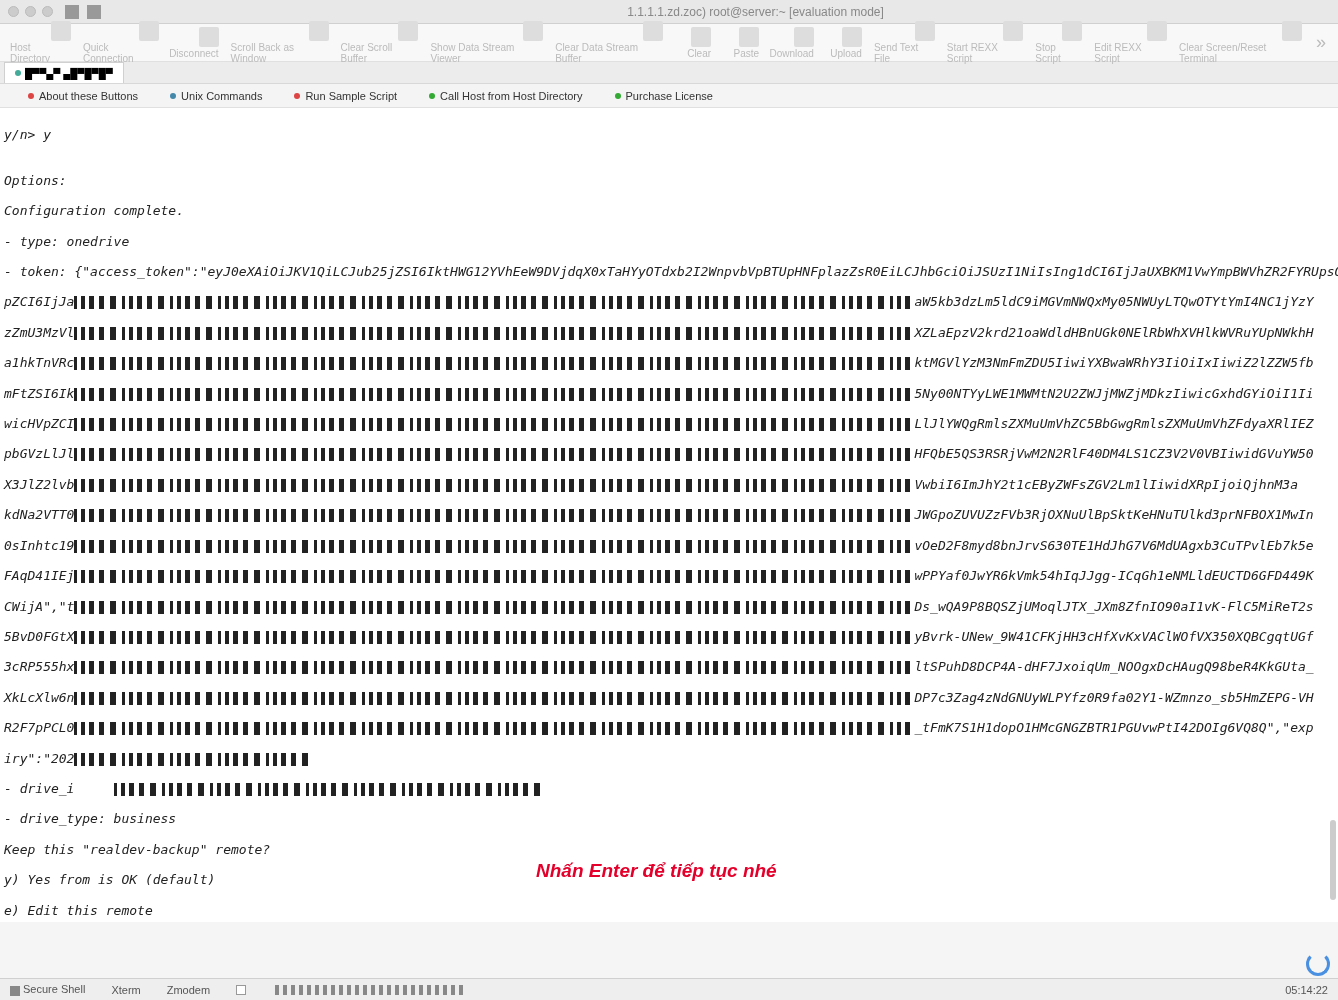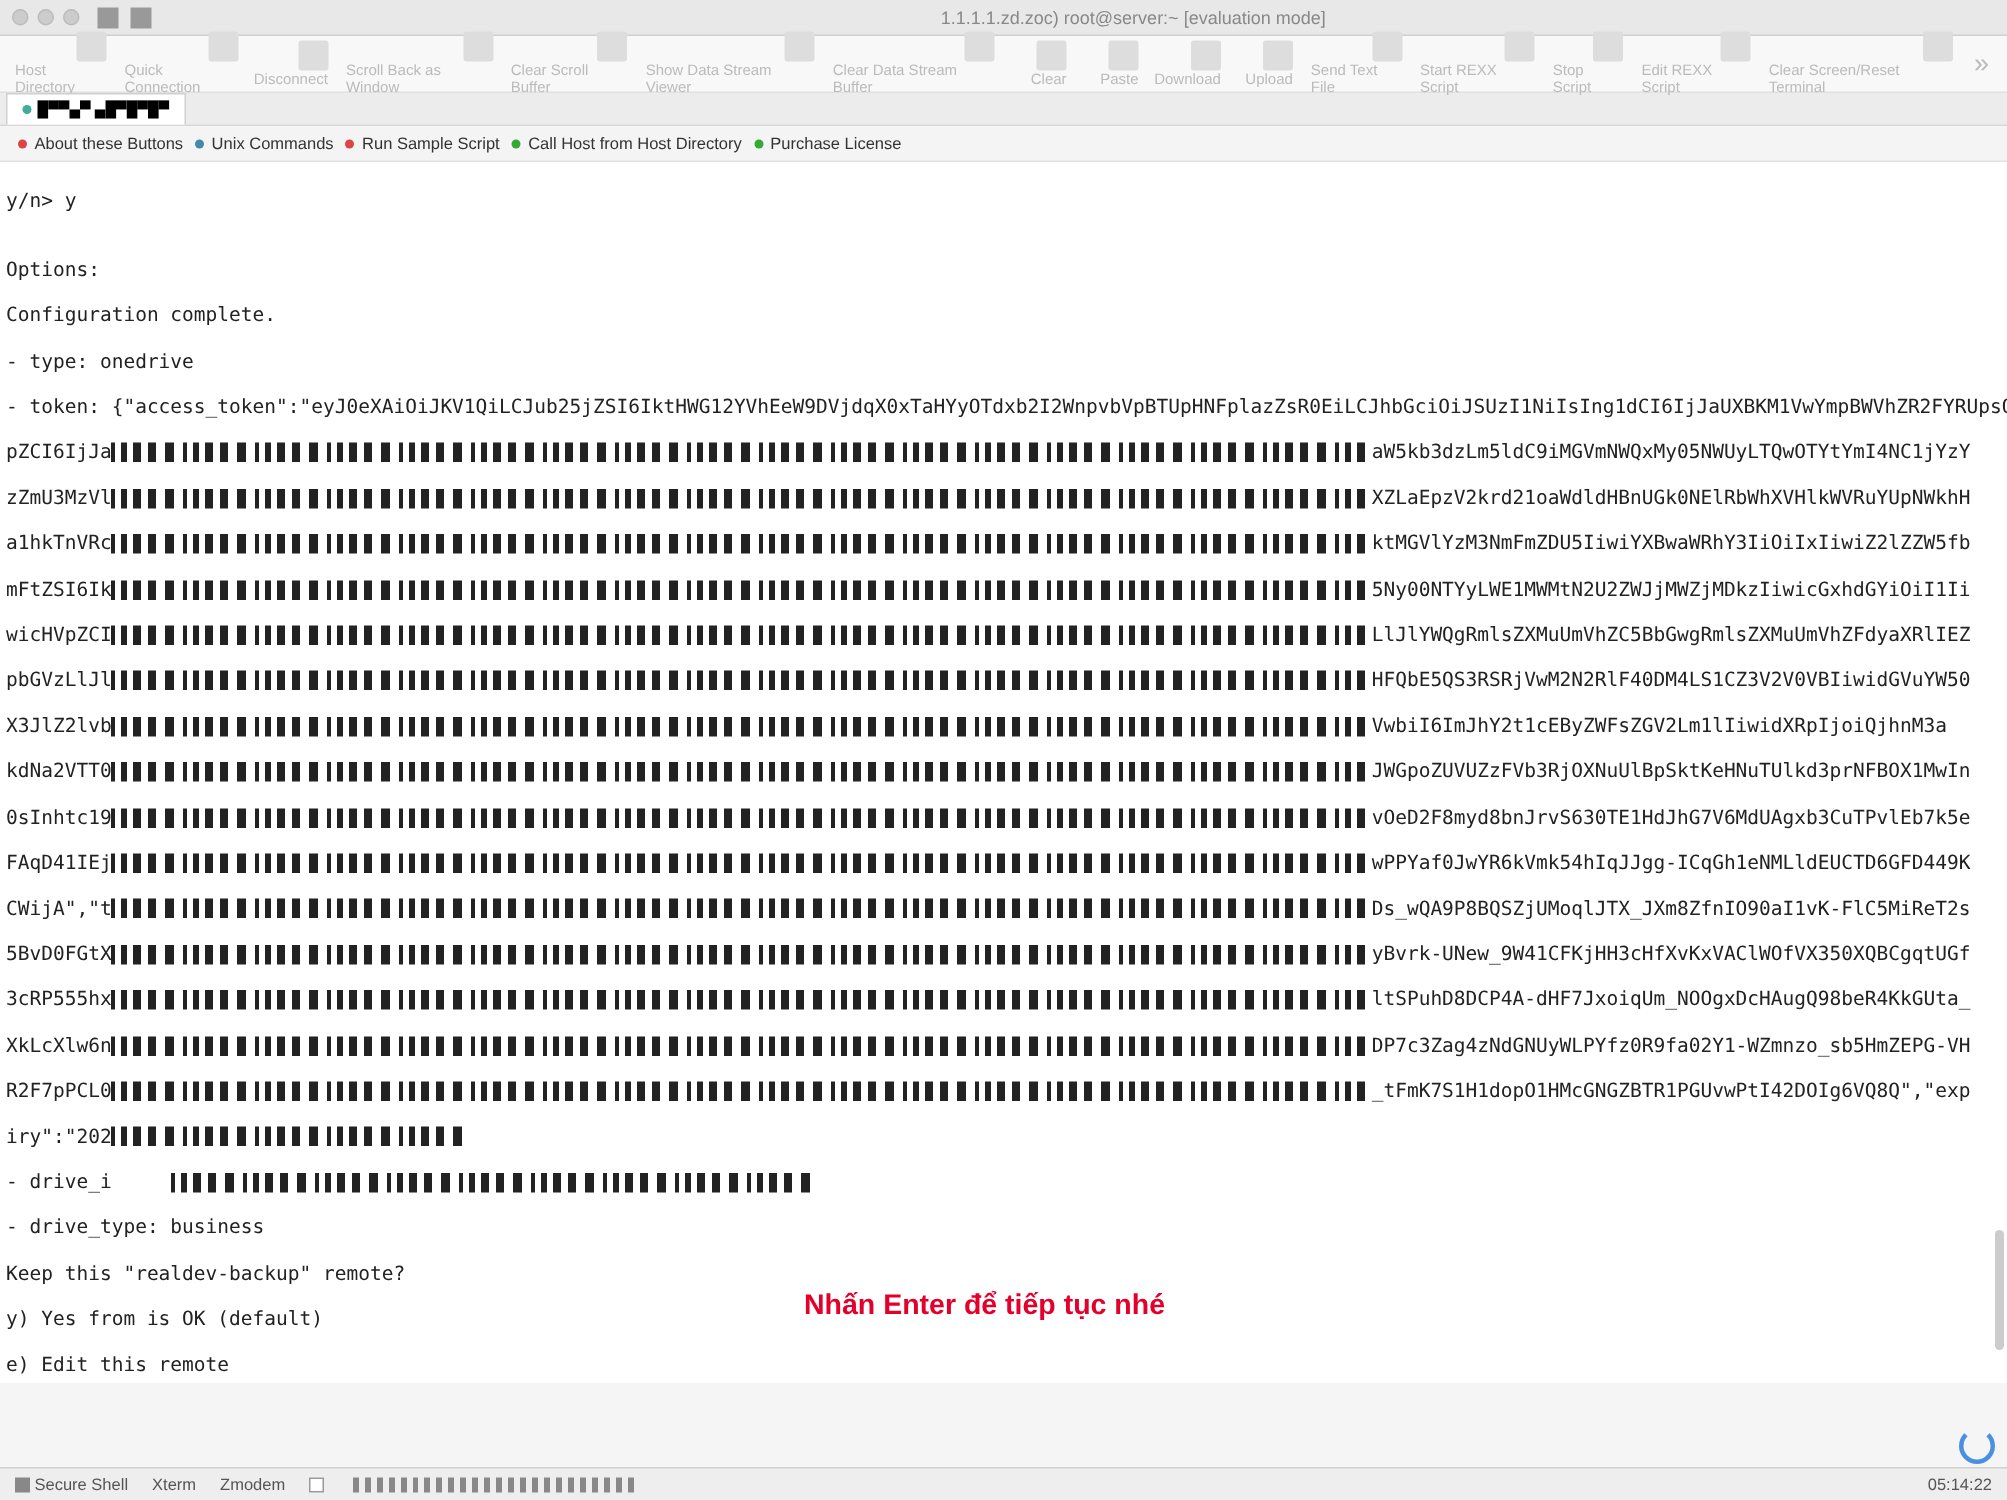--- a/index.html
+++ b/index.html
@@ -14,30 +14,30 @@
 
 .toolbar { height:38px; background:#f8f8f8; border-bottom:1px solid #e0e0e0; display:flex; align-items:center; padding:0 4px; }
 .tb-item { display:flex; flex-direction:column; align-items:flex-end; padding:2px 6px; font-size:10px; color:#bbb; min-width:48px; cursor:pointer; }
 .tb-item .ico { width:20px; height:20px; background:#ddd; border-radius:2px; margin-bottom:1px; }
 .tb-more { margin-left:auto; font-size:18px; color:#bbb; padding:0 8px; cursor:pointer; }
 
 .tabbar { height:22px; background:#ececec; border-bottom:1px solid #d8d8d8; display:flex; padding-left:4px; }
 .tab { background:#fff; border:1px solid #d0d0d0; border-bottom:none; padding:2px 10px; font-size:10px; display:flex; align-items:center; gap:4px; }
 .tab .dot { width:6px; height:6px; background:#4a9; border-radius:50%; }
 
-.linkbar { height:24px; background:#f4f4f4; border-bottom:1px solid #e0e0e0; display:flex; align-items:center; padding:0 12px; gap:8px; font-size:11px; }
+.linkbar { height:24px; background:#f4f4f4; border-bottom:1px solid #e0e0e0; display:flex; align-items:center; padding:0 28px; gap:32px; font-size:11px; }
 .linkbar a { color:#333; text-decoration:none; display:flex; align-items:center; gap:5px; cursor:pointer; }
 .lk-dot { width:6px; height:6px; border-radius:50%; display:inline-block; }
 
-.terminal { background:#fff; font-family:Menlo,Monaco,Consolas,monospace; font-size:13px; line-height:15.2px; color:#222; padding:4px 4px; white-space:pre; overflow:hidden; height:814px; position:relative; }
+.terminal { background:#fff; font-family:Menlo,Monaco,Consolas,monospace; font-size:13px; line-height:15.2px; color:#222; padding:4px 4px; white-space:pre; overflow:hidden; height:814px; position:relative;font-style:italic; }
 .terminal .row { white-space:pre; }
 .pixelated { display:inline-block; background:linear-gradient(90deg,#222 0 3px,transparent 3px 7px,#222 7px 11px,transparent 11px 15px,#222 15px 20px,transparent 20px 25px,#222 25px 30px,transparent 30px 36px,#222 36px 42px,transparent 42px 48px); background-size:48px 100%; height:13px; vertical-align:middle; }
 .annotation { position:absolute; color:#e4002b; font-size:19px; font-weight:bold; font-family:-apple-system,sans-serif; }
 
-.statusbar { position:absolute; bottom:0; left:0; right:0; height:22px; background:#eee; border-top:1px solid #d0d0d0; display:flex; align-items:center; padding:0 10px; font-size:11px; color:#555; gap:16px; }
+.statusbar { position:absolute; bottom:0; left:0; right:0; height:22px; background:#eee; border-top:1px solid #d0d0d0; display:flex; align-items:center; padding:0 10px; font-size:11px; color:#555; gap:26px; }
 .statusbar .pix { display:inline-block; height:10px; background:repeating-linear-gradient(90deg,#888 0 4px,transparent 4px 8px); }
 .statusbar .time { margin-left:auto; }
 .sb-ico { width:10px; height:10px; background:#888; display:inline-block; margin-right:3px; vertical-align:middle; }
 .scroll-ind { position:absolute; right:2px; top:820px; width:6px; height:80px; background:#ccc; border-radius:3px; }
 .corner-ico { position:absolute; right:8px; bottom:24px; width:24px; height:24px; border:3px solid #4a90e2; border-top-color:transparent; border-radius:50%; }
 </style>
 </head>
 <body>
 
 <div class="titlebar">

